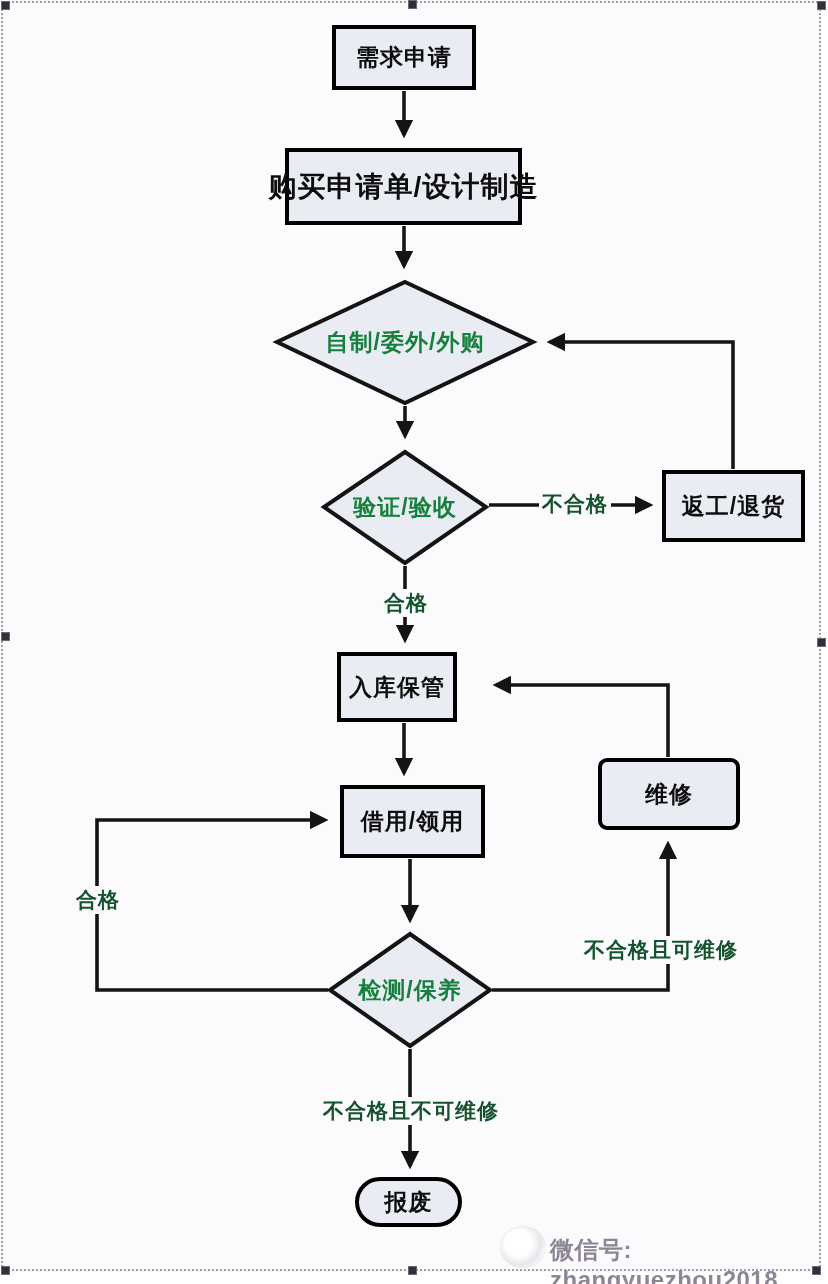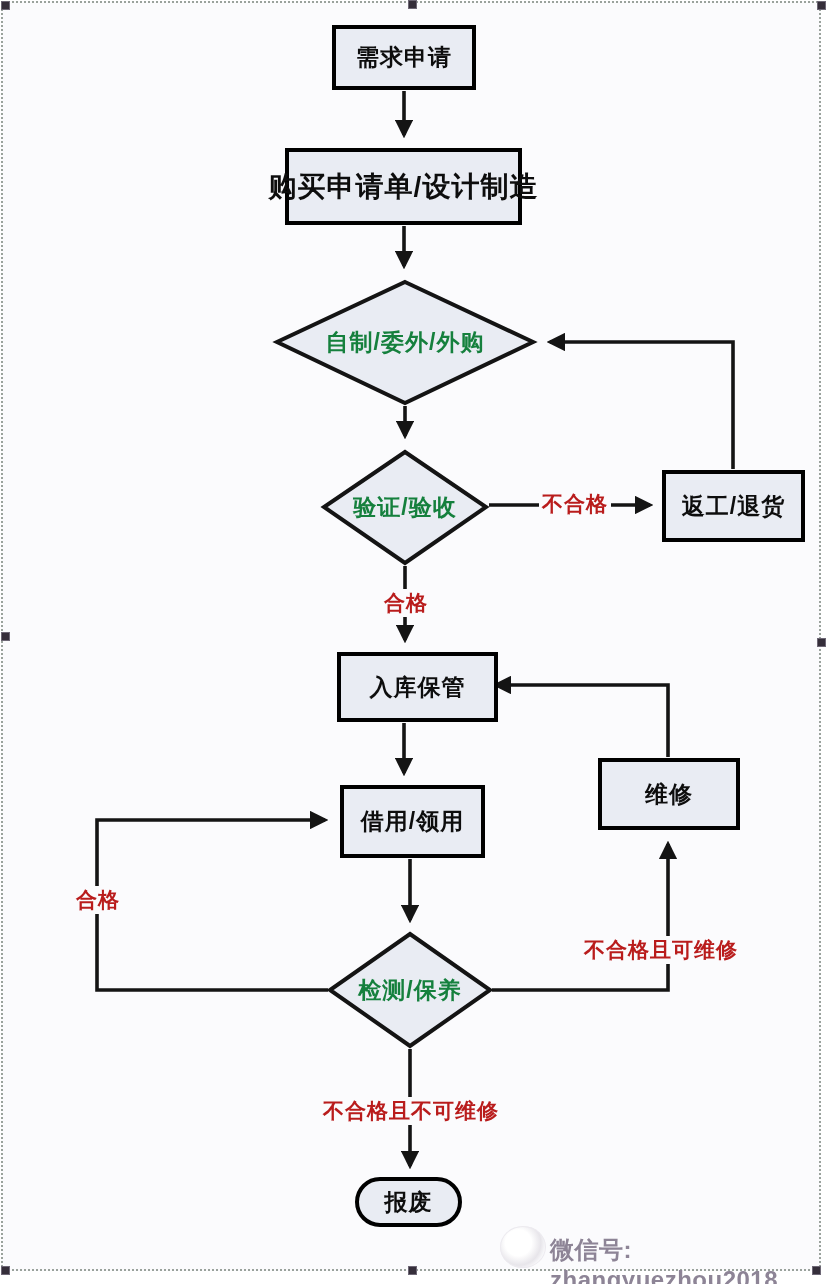--- a/index.html
+++ b/index.html
@@ -23,21 +23,21 @@
     letter-spacing:1px;white-space:nowrap;
   }
   .node.small{font-size:28px;}
   .stadium{border-radius:26px;text-align:center;}
   .dlabel{
     position:absolute;display:flex;align-items:center;justify-content:center;
     font-weight:bold;font-size:23px;color:#15803d;z-index:12;
     letter-spacing:1px;white-space:nowrap;background:transparent;
   }
   .elabel{
-    position:absolute;font-weight:bold;font-size:21px;color:#b91c1c;
+    position:absolute;font-weight:bold;font-size:21px;color:#14532d;
     background:#fbfbfd;padding:0 3px;z-index:14;white-space:nowrap;
     letter-spacing:1px;transform:translate(-50%,-50%);
   }
   .watermark{
     position:absolute;left:550px;top:1234px;z-index:20;
     font-weight:bold;font-size:24px;color:#8d8496;letter-spacing:0.5px;
   }
   .wm-logo{
     position:absolute;left:500px;top:1226px;width:46px;height:42px;z-index:20;
     border-radius:50%;
@@ -89,25 +89,25 @@
 <div class="node" style="left:332px;top:25px;width:144px;height:65px;">需求申请</div>
 
 <div class="node small" style="left:285px;top:148px;width:237px;height:77px;">购买申请单/设计制造</div>
 
 <div class="dlabel" style="left:295px;top:327px;width:220px;height:30px;">自制/委外/外购</div>
 
 <div class="dlabel" style="left:330px;top:492px;width:150px;height:30px;">验证/验收</div>
 
 <div class="node" style="left:662px;top:470px;width:143px;height:72px;">返工/退货</div>
 
-<div class="node" style="left:337px;top:652px;width:161px;height:70px;">入库保管</div>
+<div class="node" style="left:337px;top:652px;width:120px;height:70px;">入库保管</div>
 
 <div class="node" style="left:340px;top:785px;width:145px;height:73px;">借用/领用</div>
 
-<div class="node" style="left:598px;top:758px;width:142px;height:72px;">维修</div>
+<div class="node" style="left:598px;top:758px;width:142px;height:72px;border-radius:9px;">维修</div>
 
 <div class="dlabel" style="left:335px;top:975px;width:150px;height:30px;">检测/保养</div>
 
 <div class="node stadium" style="left:355px;top:1177px;width:107px;height:50px;">报废</div>
 
 <div class="elabel" style="left:575px;top:504px;">不合格</div>
 
 <div class="elabel" style="left:406px;top:603px;">合格</div>
 
 <div class="elabel" style="left:98px;top:900px;">合格</div>

